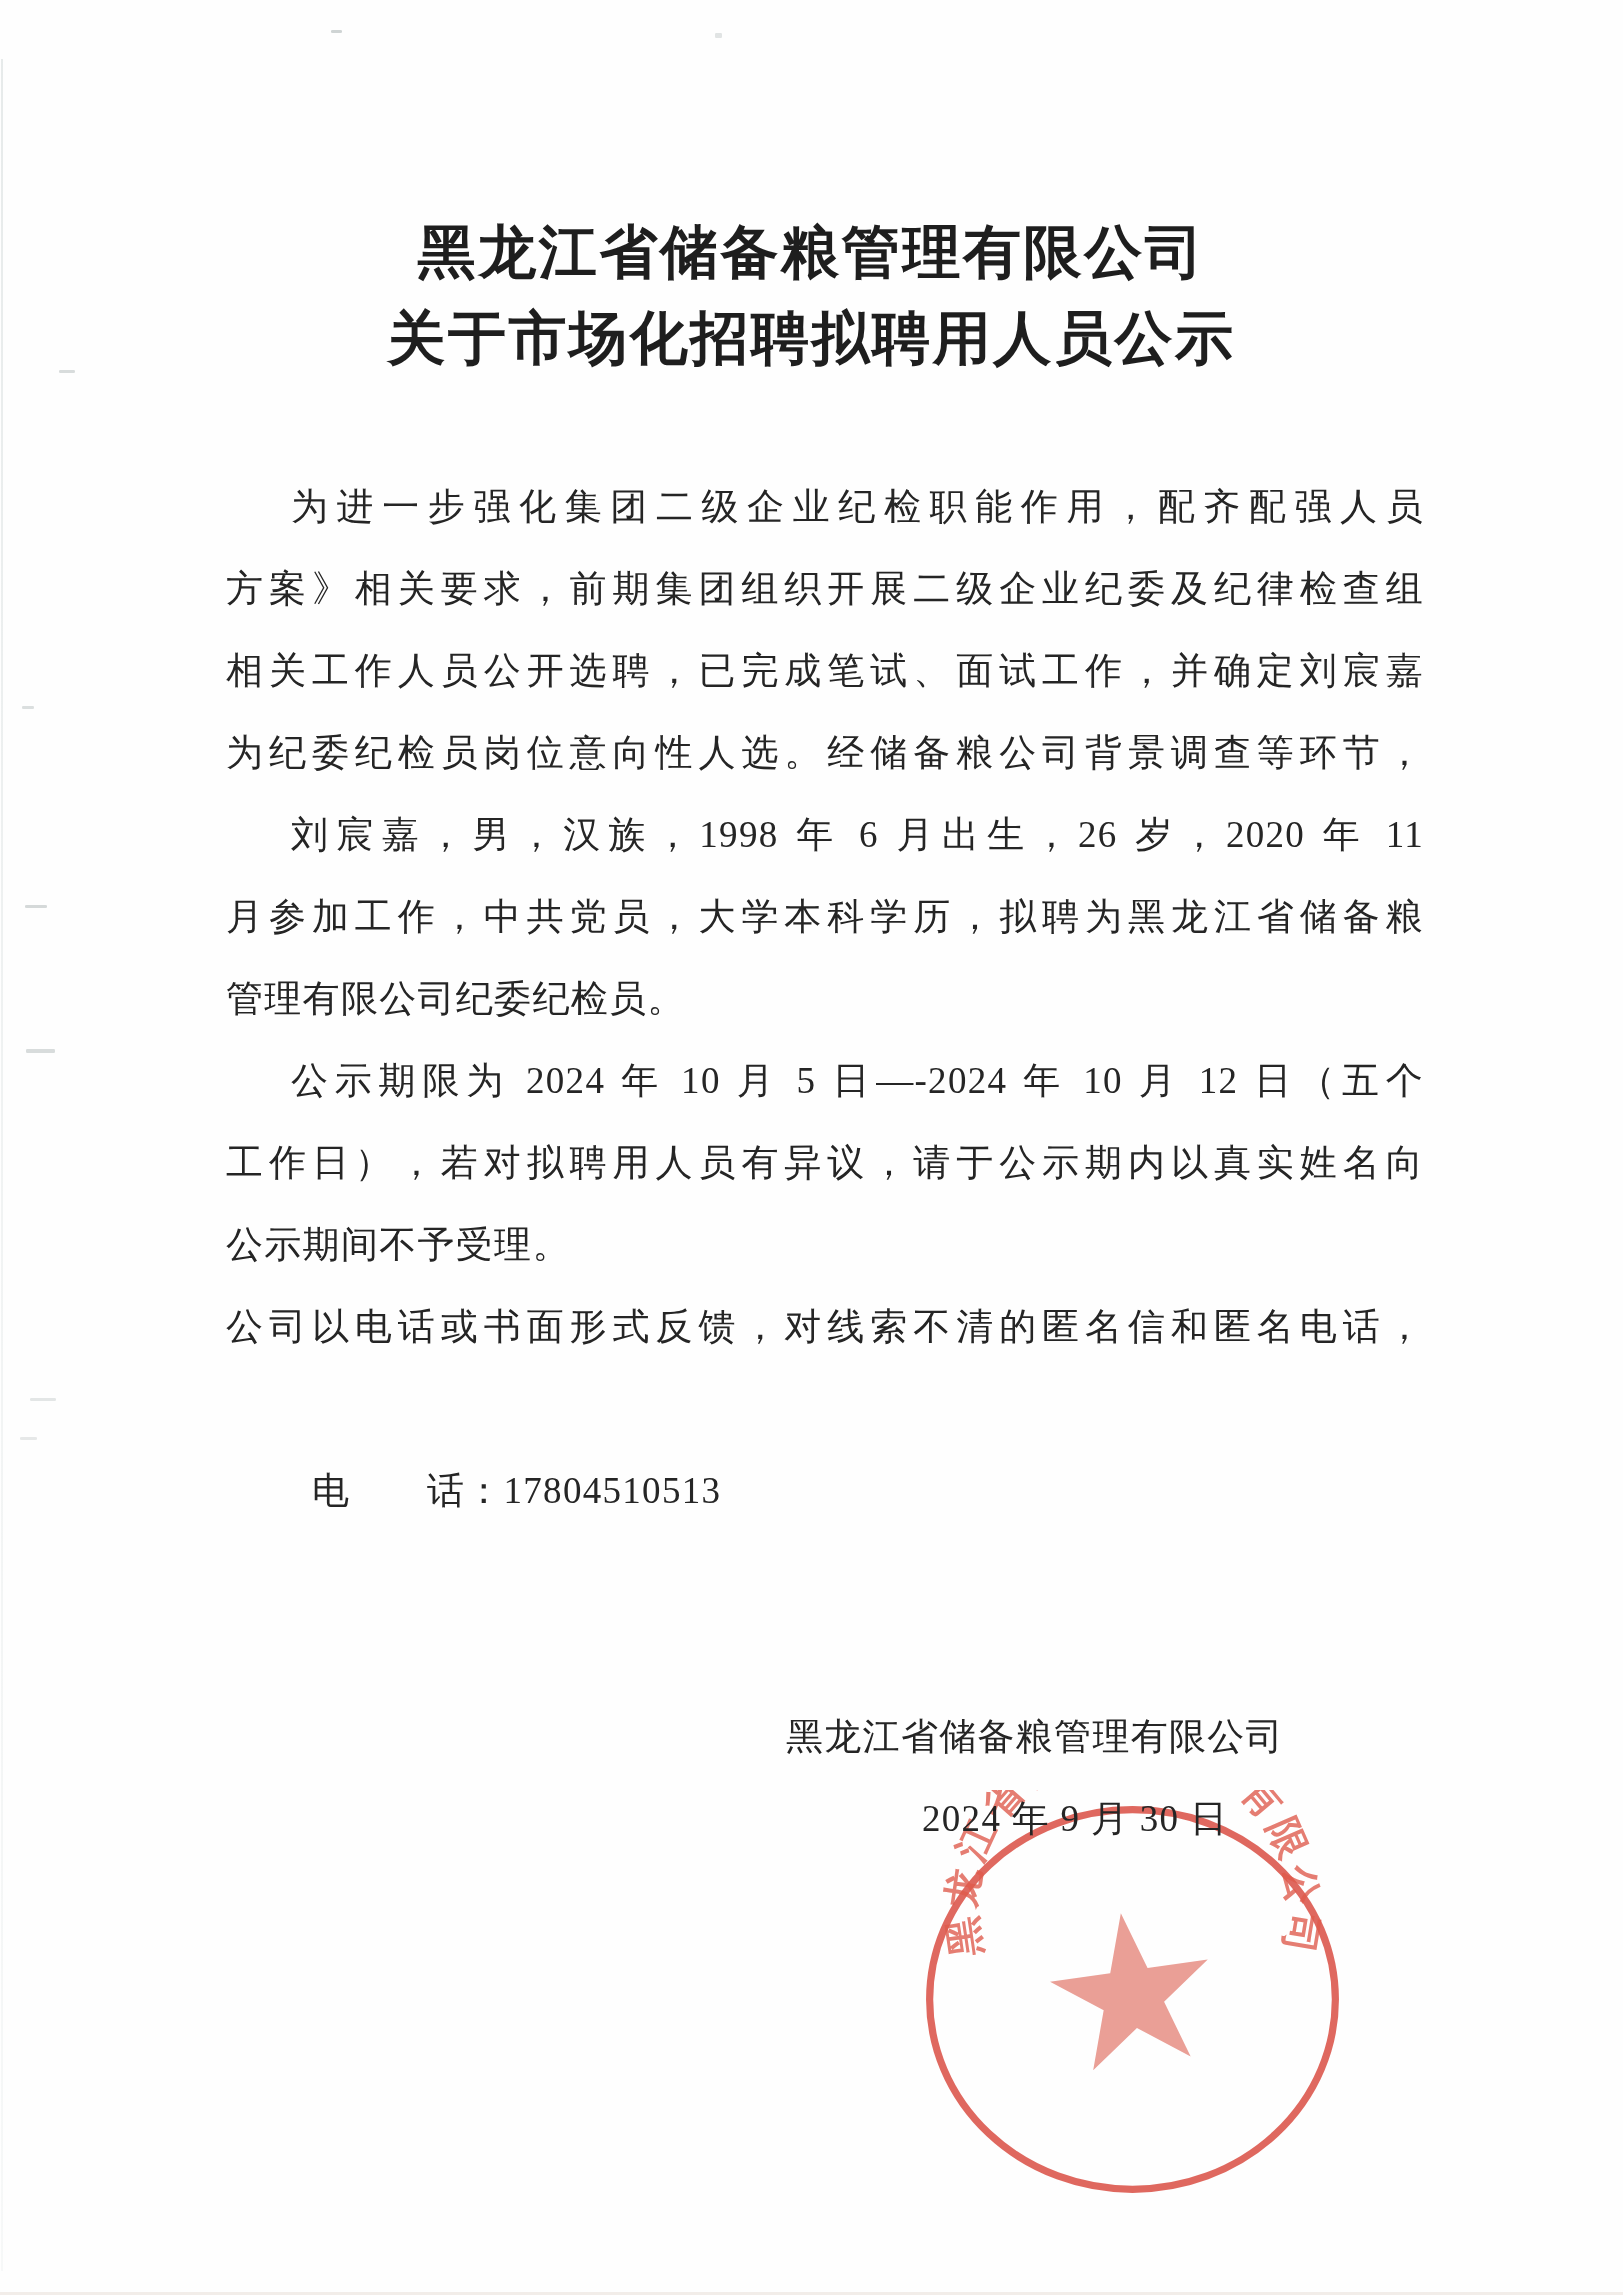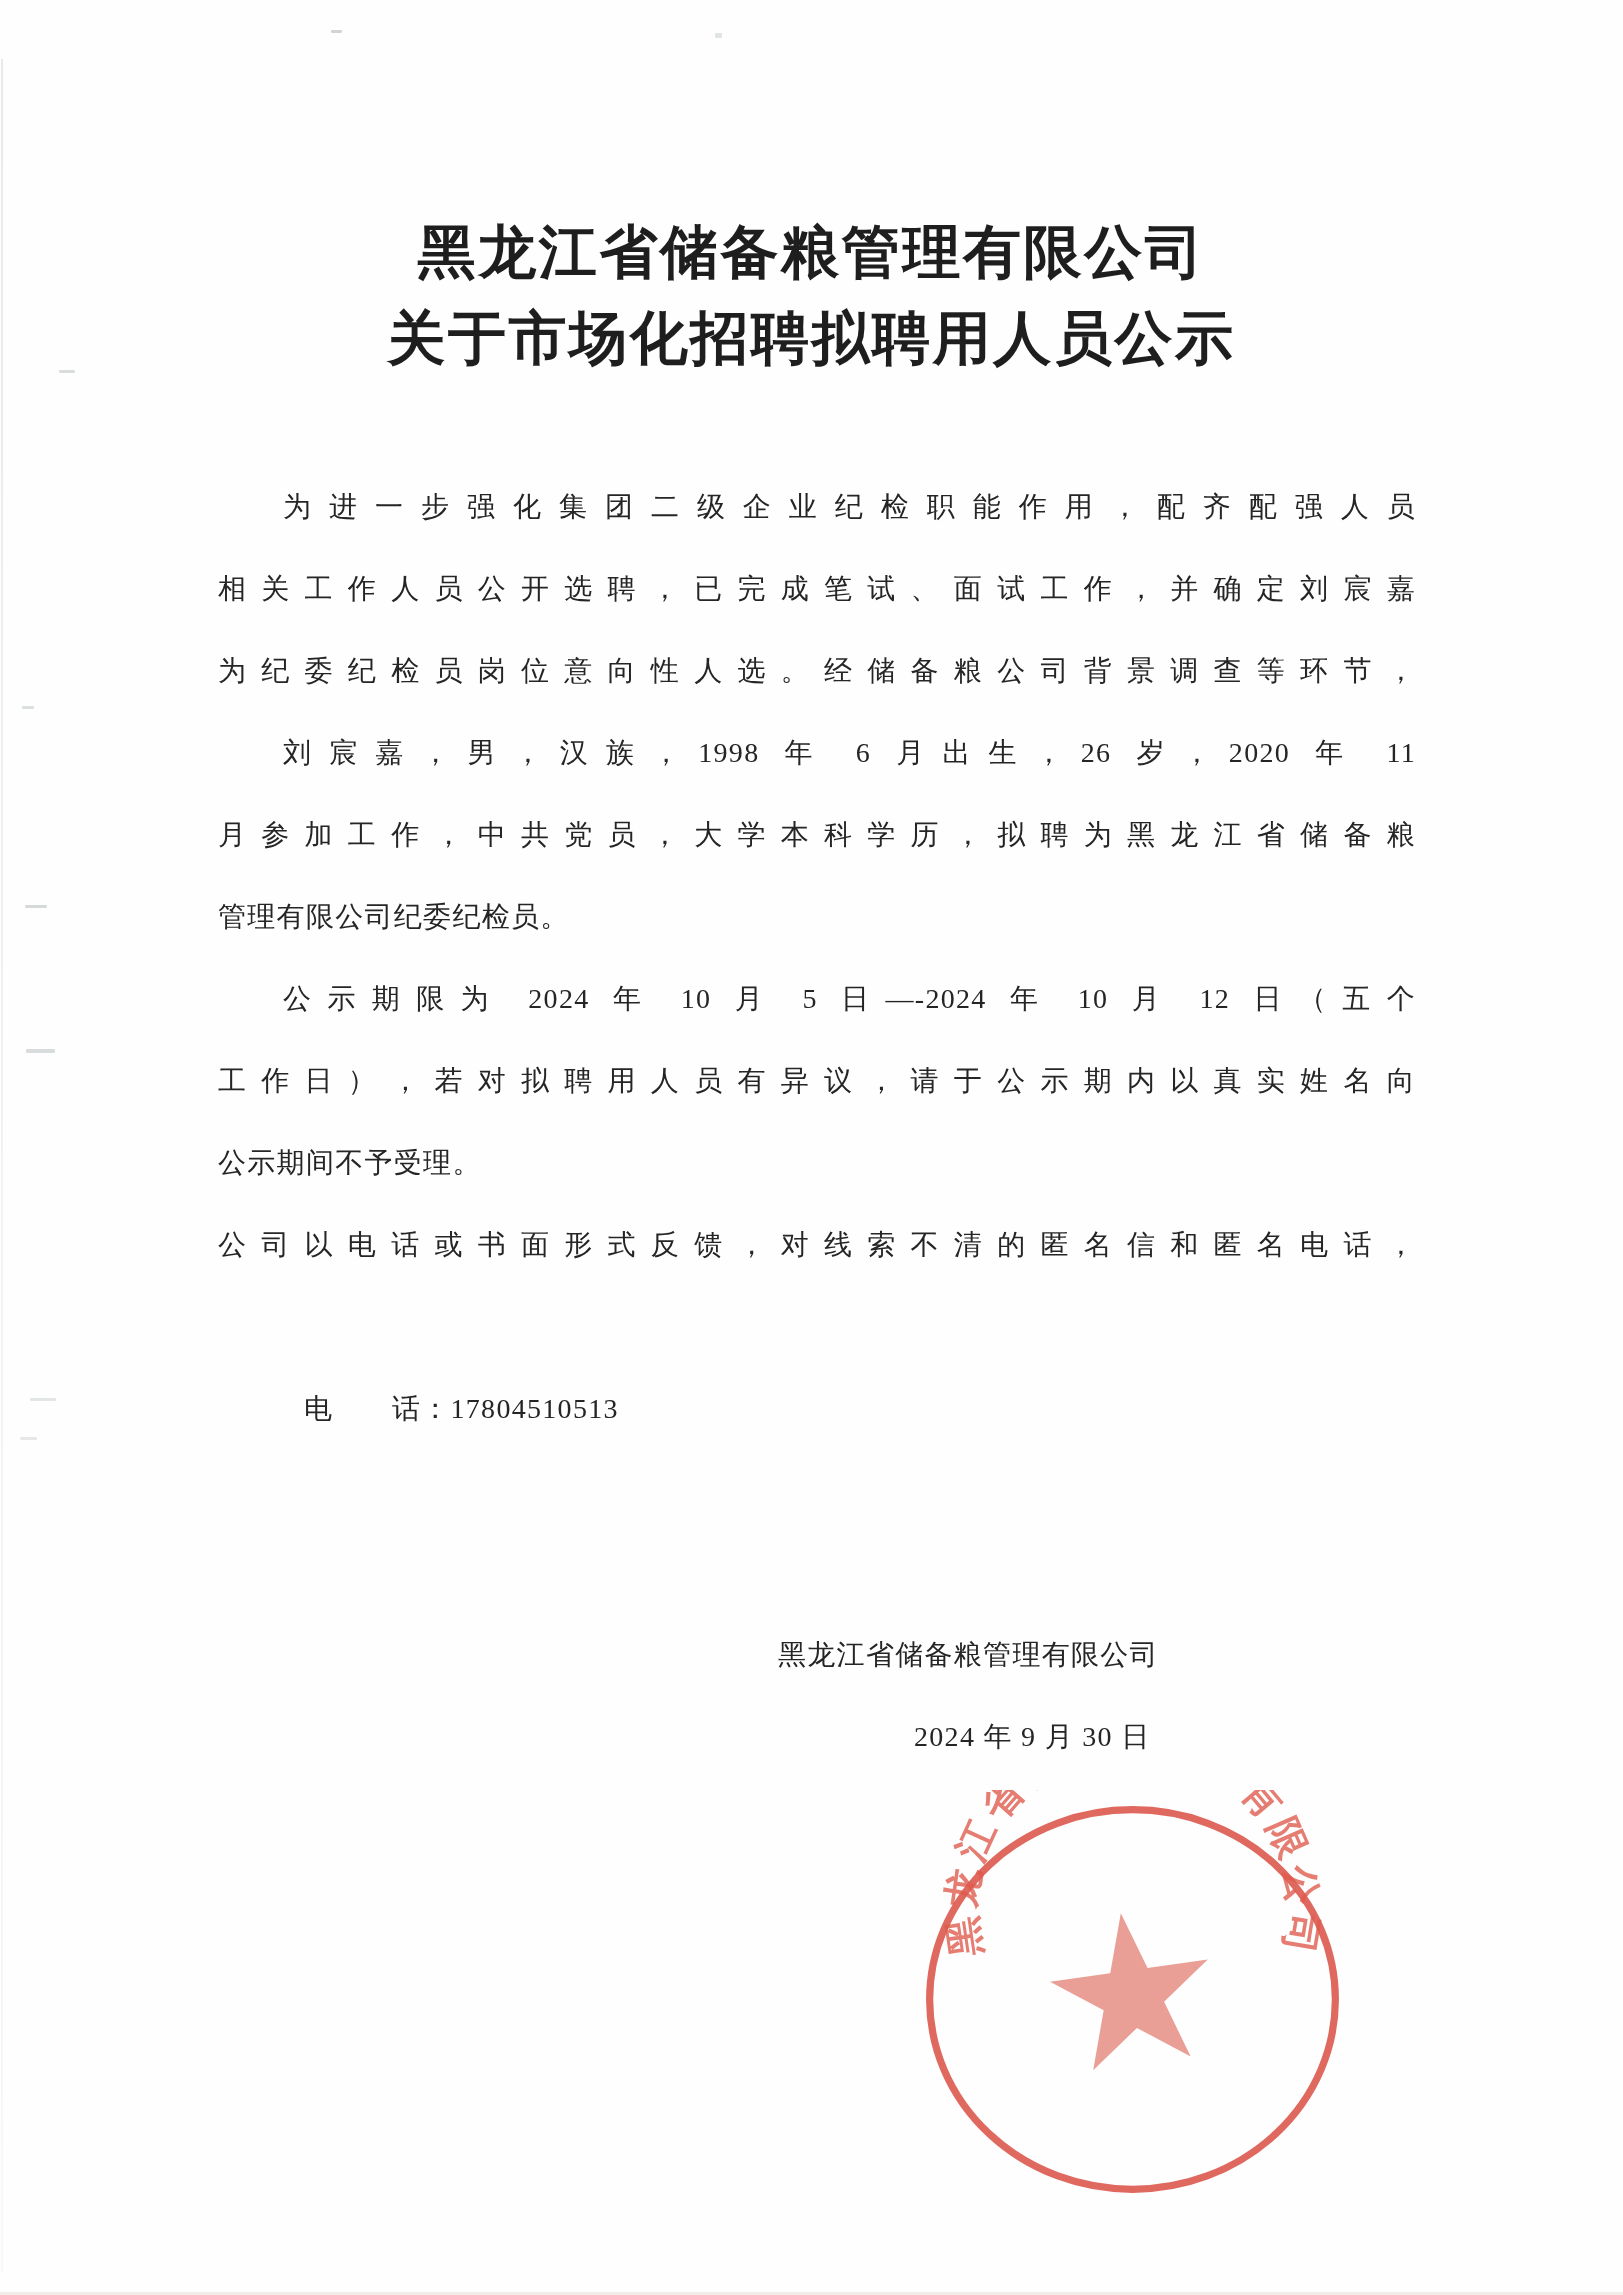--- a/index.html
+++ b/index.html
@@ -28,22 +28,22 @@
   
   .title{
     position:absolute;left:0;top:209px;width:100%;
     text-align:center;
     font-family:"Liberation Sans","DejaVu Sans",sans-serif;
     font-weight:bold;font-size:58px;line-height:86px;
     letter-spacing:2.6px;color:#1e1e1e;
   }
   
   .body{
-    position:absolute;left:218px;top:466px;width:1198px;
-    font-size:28px;letter-spacing:1.3px;color:#252525;
+    position:absolute;left:226px;top:466px;width:1198px;
+    font-size:37px;letter-spacing:1.3px;color:#252525;
     z-index:3;
   }
   .ln{height:82px;line-height:82px;white-space:nowrap;}
   .j{white-space:normal;text-align:justify;text-align-last:justify;}
   .ind{text-indent:65px;}
   .cind{padding-left:86px;}
   .sig1{padding-left:560px;}
   .sig2{padding-left:696px;}
   .blank{height:82px;}
   
@@ -76,20 +76,21 @@
     </text>
   </svg>
 
   <div class="title">
     <div>黑龙江省储备粮管理有限公司</div>
     <div>关于市场化招聘拟聘用人员公示</div>
   </div>
 
   <div class="body">
     <div class="ln j ind">为进一步强化集团二级企业纪检职能作用，配齐配强人员</div>
+    <div class="ln j">方案》相关要求，前期集团组织开展二级企业纪委及纪律检查组</div>
     <div class="ln j">相关工作人员公开选聘，已完成笔试、面试工作，并确定刘宸嘉</div>
     <div class="ln j">为纪委纪检员岗位意向性人选。经储备粮公司背景调查等环节，</div>
     <div class="ln j ind">刘宸嘉，男，汉族，1998 年 6 月出生，26 岁，2020 年 11</div>
     <div class="ln j">月参加工作，中共党员，大学本科学历，拟聘为黑龙江省储备粮</div>
     <div class="ln">管理有限公司纪委纪检员。</div>
     <div class="ln j ind">公示期限为 2024 年 10 月 5 日—-2024 年 10 月 12 日（五个</div>
     <div class="ln j">工作日），若对拟聘用人员有异议，请于公示期内以真实姓名向</div>
     <div class="ln">公示期间不予受理。</div>
     <div class="ln j">公司以电话或书面形式反馈，对线索不清的匿名信和匿名电话，</div>
 

